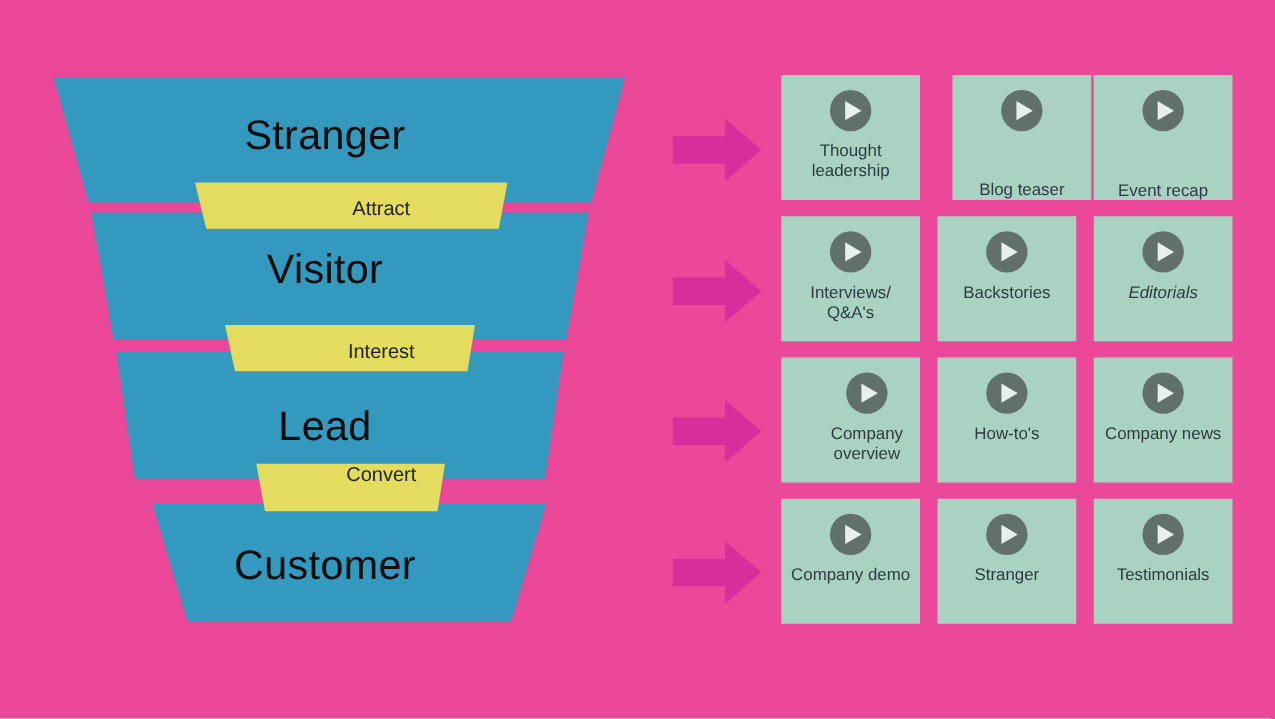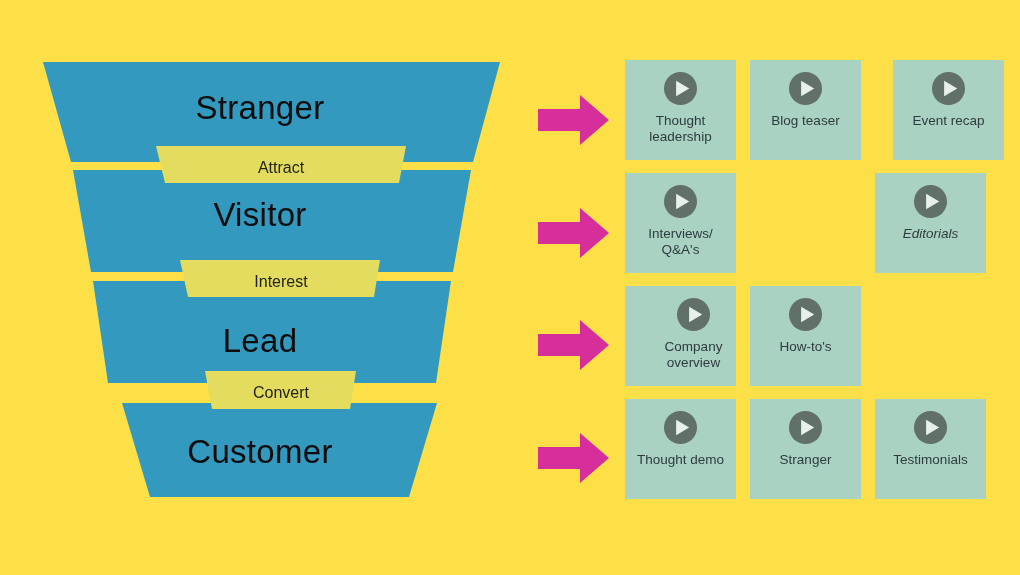--- a/index.html
+++ b/index.html
@@ -9,21 +9,21 @@
     background: #ffffff;
   }
   body {
     font-family: "Liberation Sans", sans-serif;
     -webkit-font-smoothing: antialiased;
   }
   #canvas {
     position: relative;
     width: 1020px;
     height: 575px;
-    background: #fde047;
+    background: #ec4899;
     overflow: hidden;
   }
 
   
   #funnel-panel {
     position: absolute;
     left: 0;
     top: 0;
     width: 520px;
     height: 575px;
@@ -45,20 +45,21 @@
     font-size: 33px;
     letter-spacing: 0.3px;
   }
   .band-label {
     position: absolute;
     text-align: center;
     color: #23231a;
     font-size: 16px;
     white-space: nowrap;
     pointer-events: none;
+    margin-left: 24px;
   }
 
   
   .arrow {
     position: absolute;
     width: 72px;
     height: 52px;
   }
 
   
@@ -128,21 +129,21 @@
       <polygon fill="#e3dc5e" points="205,371 356,371 350,409 212,409"></polygon>
     </svg>
 
     <div class="stage-label big" style="left:0; top:89px; width:520px;">Stranger</div>
     <div class="stage-label big" style="left:0; top:196px; width:520px;">Visitor</div>
     <div class="stage-label big" style="left:0; top:322px; width:520px;">Lead</div>
     <div class="stage-label big" style="left:0; top:433px; width:520px;">Customer</div>
 
     <div class="band-label" style="left:0; top:159px; width:562px;">Attract</div>
     <div class="band-label" style="left:0; top:273px; width:562px;">Interest</div>
-    <div class="band-label" style="left:0; top:384px; width:562px;">Convert</div>
+    <div class="band-label" style="left:0; top:372px; width:562px;">Convert</div>
   </div>
 
   <svg class="arrow" style="left:538px; top:94px;" viewBox="0 0 72 52">
     <polygon fill="#d62e9a" points="0,15 42,15 42,1 71,26 42,51 42,37 0,37"></polygon>
   </svg>
   <svg class="arrow" style="left:538px; top:207px;" viewBox="0 0 72 52">
     <polygon fill="#d62e9a" points="0,15 42,15 42,1 71,26 42,51 42,37 0,37"></polygon>
   </svg>
   <svg class="arrow" style="left:538px; top:319px;" viewBox="0 0 72 52">
     <polygon fill="#d62e9a" points="0,15 42,15 42,1 71,26 42,51 42,37 0,37"></polygon>
@@ -154,44 +155,51 @@
   <div id="cards-panel">
 
     <div class="card-row" style="top:0;">
       <div class="card" style="left:0;">
         <svg class="card-play" viewBox="0 0 36 36">
           <circle cx="18" cy="18" r="17" fill="#62706a"></circle>
           <polygon points="13.5,10 27,18 13.5,26" fill="#e7f0ea"></polygon>
         </svg>
         <div class="card-label">Thought leadership</div>
       </div>
-      <div class="card" style="left:125px;">
+      <div class="card" style="left:137px;justify-content:space-between;">
         <svg class="card-play" viewBox="0 0 36 36">
           <circle cx="18" cy="18" r="17" fill="#62706a"></circle>
           <polygon points="13.5,10 27,18 13.5,26" fill="#e7f0ea"></polygon>
         </svg>
         <div class="card-label">Blog teaser</div>
       </div>
-      <div class="card" style="left:268px;">
+      <div class="card" style="left:250px;gap:32px;">
         <svg class="card-play" viewBox="0 0 36 36">
           <circle cx="18" cy="18" r="17" fill="#62706a"></circle>
           <polygon points="13.5,10 27,18 13.5,26" fill="#e7f0ea"></polygon>
         </svg>
         <div class="card-label">Event recap</div>
       </div>
     </div>
 
     <div class="card-row" style="top:113px;">
       <div class="card" style="left:0;">
         <svg class="card-play" viewBox="0 0 36 36">
           <circle cx="18" cy="18" r="17" fill="#62706a"></circle>
           <polygon points="13.5,10 27,18 13.5,26" fill="#e7f0ea"></polygon>
         </svg>
         <div class="card-label">Interviews/ Q&amp;A's</div>
       </div>
+      <div class="card" style="left:125px;">
+        <svg class="card-play" viewBox="0 0 36 36">
+          <circle cx="18" cy="18" r="17" fill="#62706a"></circle>
+          <polygon points="13.5,10 27,18 13.5,26" fill="#e7f0ea"></polygon>
+        </svg>
+        <div class="card-label">Backstories</div>
+      </div>
       <div class="card" style="left:250px;font-style:italic;">
         <svg class="card-play" viewBox="0 0 36 36">
           <circle cx="18" cy="18" r="17" fill="#62706a"></circle>
           <polygon points="13.5,10 27,18 13.5,26" fill="#e7f0ea"></polygon>
         </svg>
         <div class="card-label">Editorials</div>
       </div>
     </div>
 
     <div class="card-row" style="top:226px;">
@@ -202,29 +210,36 @@
         </svg>
         <div class="card-label">Company overview</div>
       </div>
       <div class="card" style="left:125px;">
         <svg class="card-play" viewBox="0 0 36 36">
           <circle cx="18" cy="18" r="17" fill="#62706a"></circle>
           <polygon points="13.5,10 27,18 13.5,26" fill="#e7f0ea"></polygon>
         </svg>
         <div class="card-label">How-to's</div>
       </div>
+      <div class="card" style="left:250px;">
+        <svg class="card-play" viewBox="0 0 36 36">
+          <circle cx="18" cy="18" r="17" fill="#62706a"></circle>
+          <polygon points="13.5,10 27,18 13.5,26" fill="#e7f0ea"></polygon>
+        </svg>
+        <div class="card-label">Company news</div>
+      </div>
     </div>
 
     <div class="card-row" style="top:339px;">
       <div class="card" style="left:0;">
         <svg class="card-play" viewBox="0 0 36 36">
           <circle cx="18" cy="18" r="17" fill="#62706a"></circle>
           <polygon points="13.5,10 27,18 13.5,26" fill="#e7f0ea"></polygon>
         </svg>
-        <div class="card-label">Thought demo</div>
+        <div class="card-label">Company demo</div>
       </div>
       <div class="card" style="left:125px;">
         <svg class="card-play" viewBox="0 0 36 36">
           <circle cx="18" cy="18" r="17" fill="#62706a"></circle>
           <polygon points="13.5,10 27,18 13.5,26" fill="#e7f0ea"></polygon>
         </svg>
         <div class="card-label">Stranger</div>
       </div>
       <div class="card" style="left:250px;">
         <svg class="card-play" viewBox="0 0 36 36">

